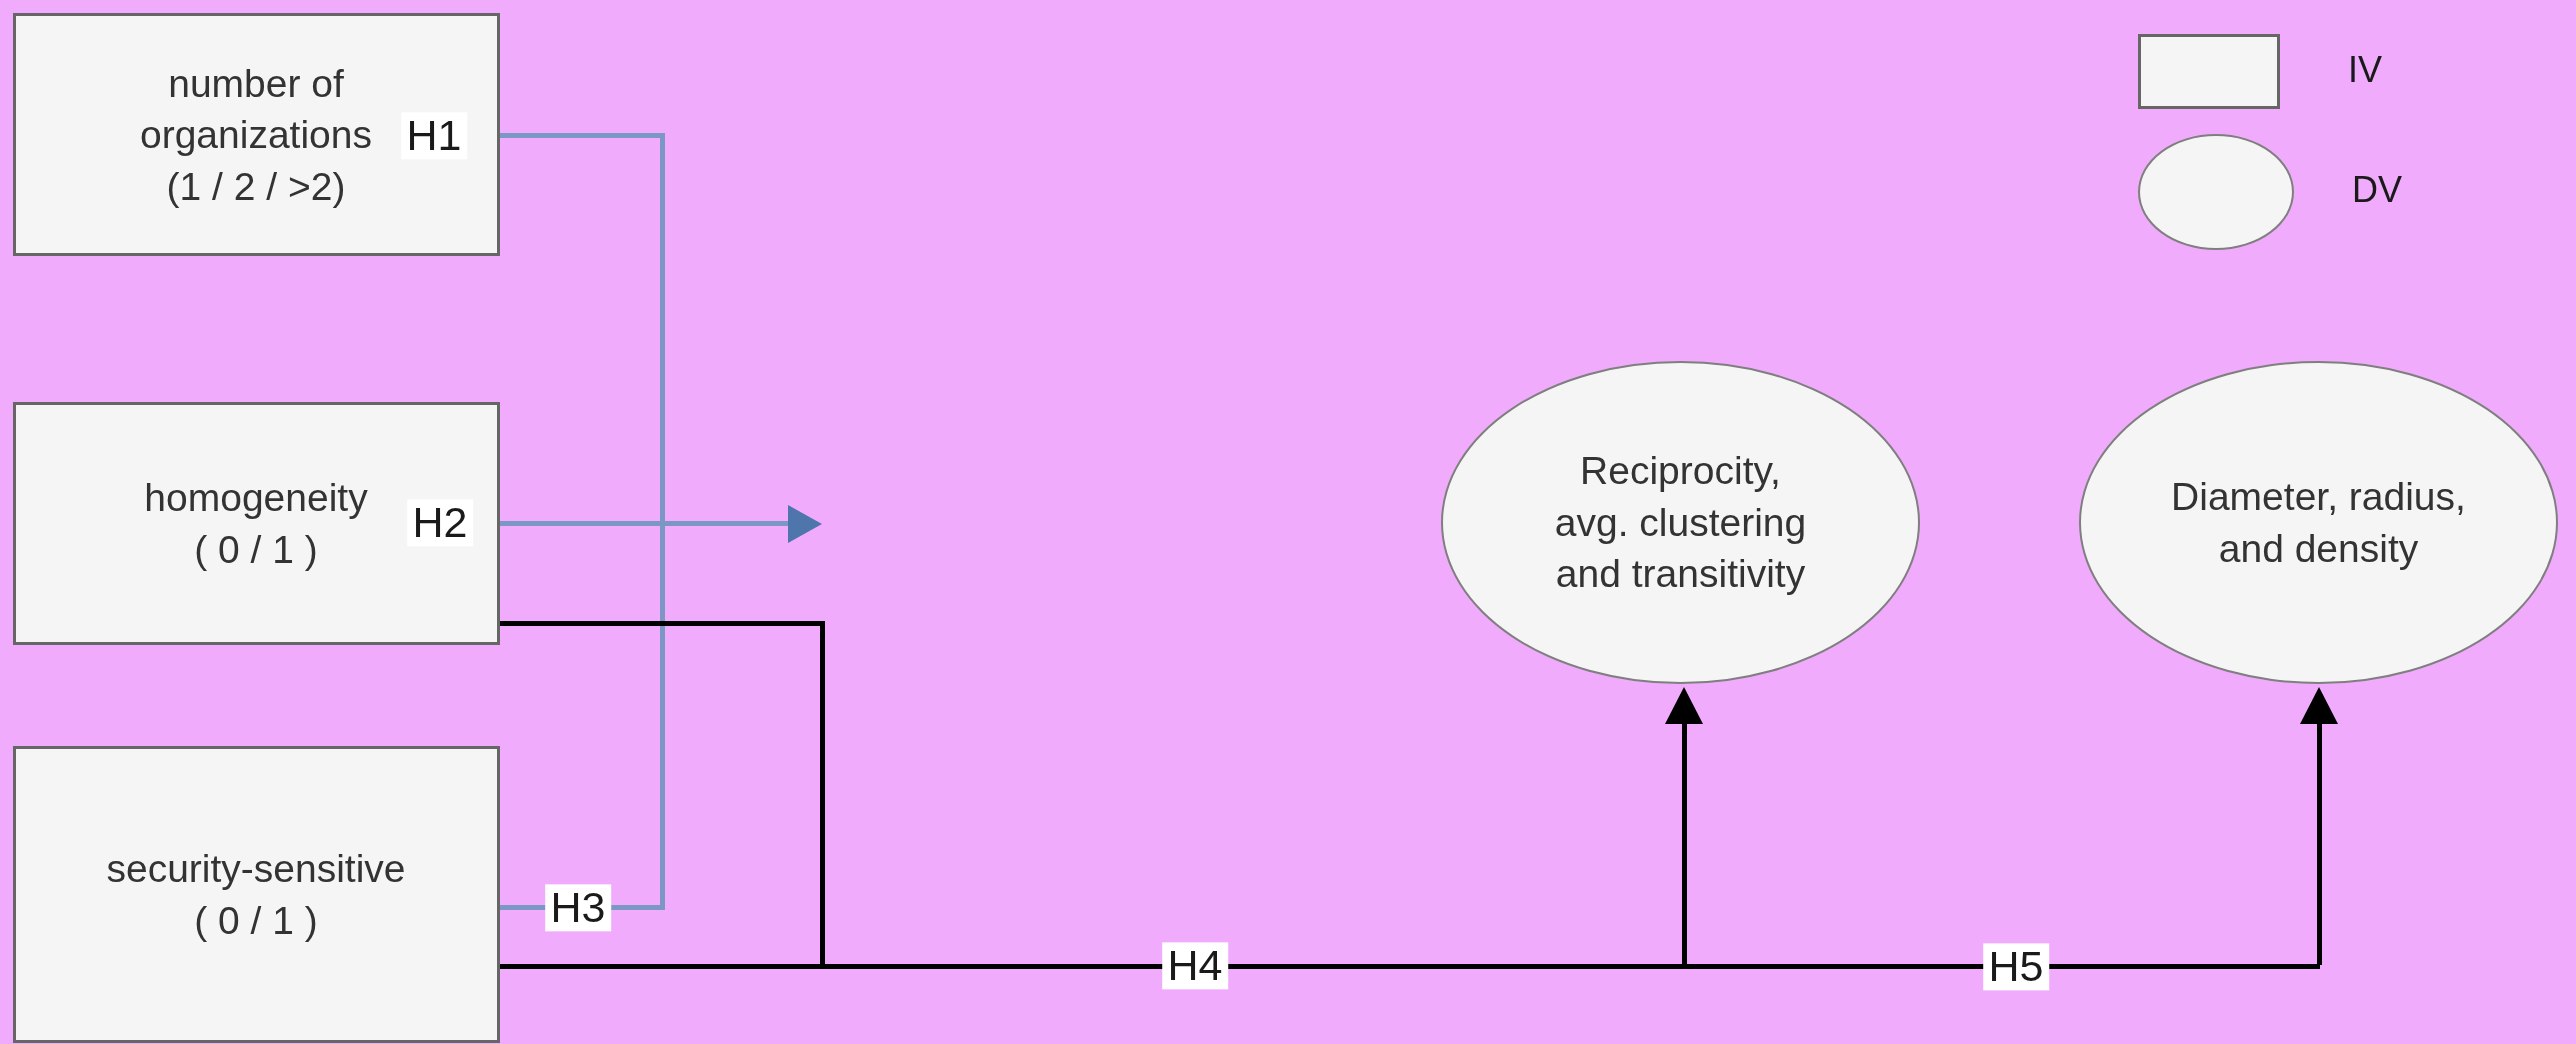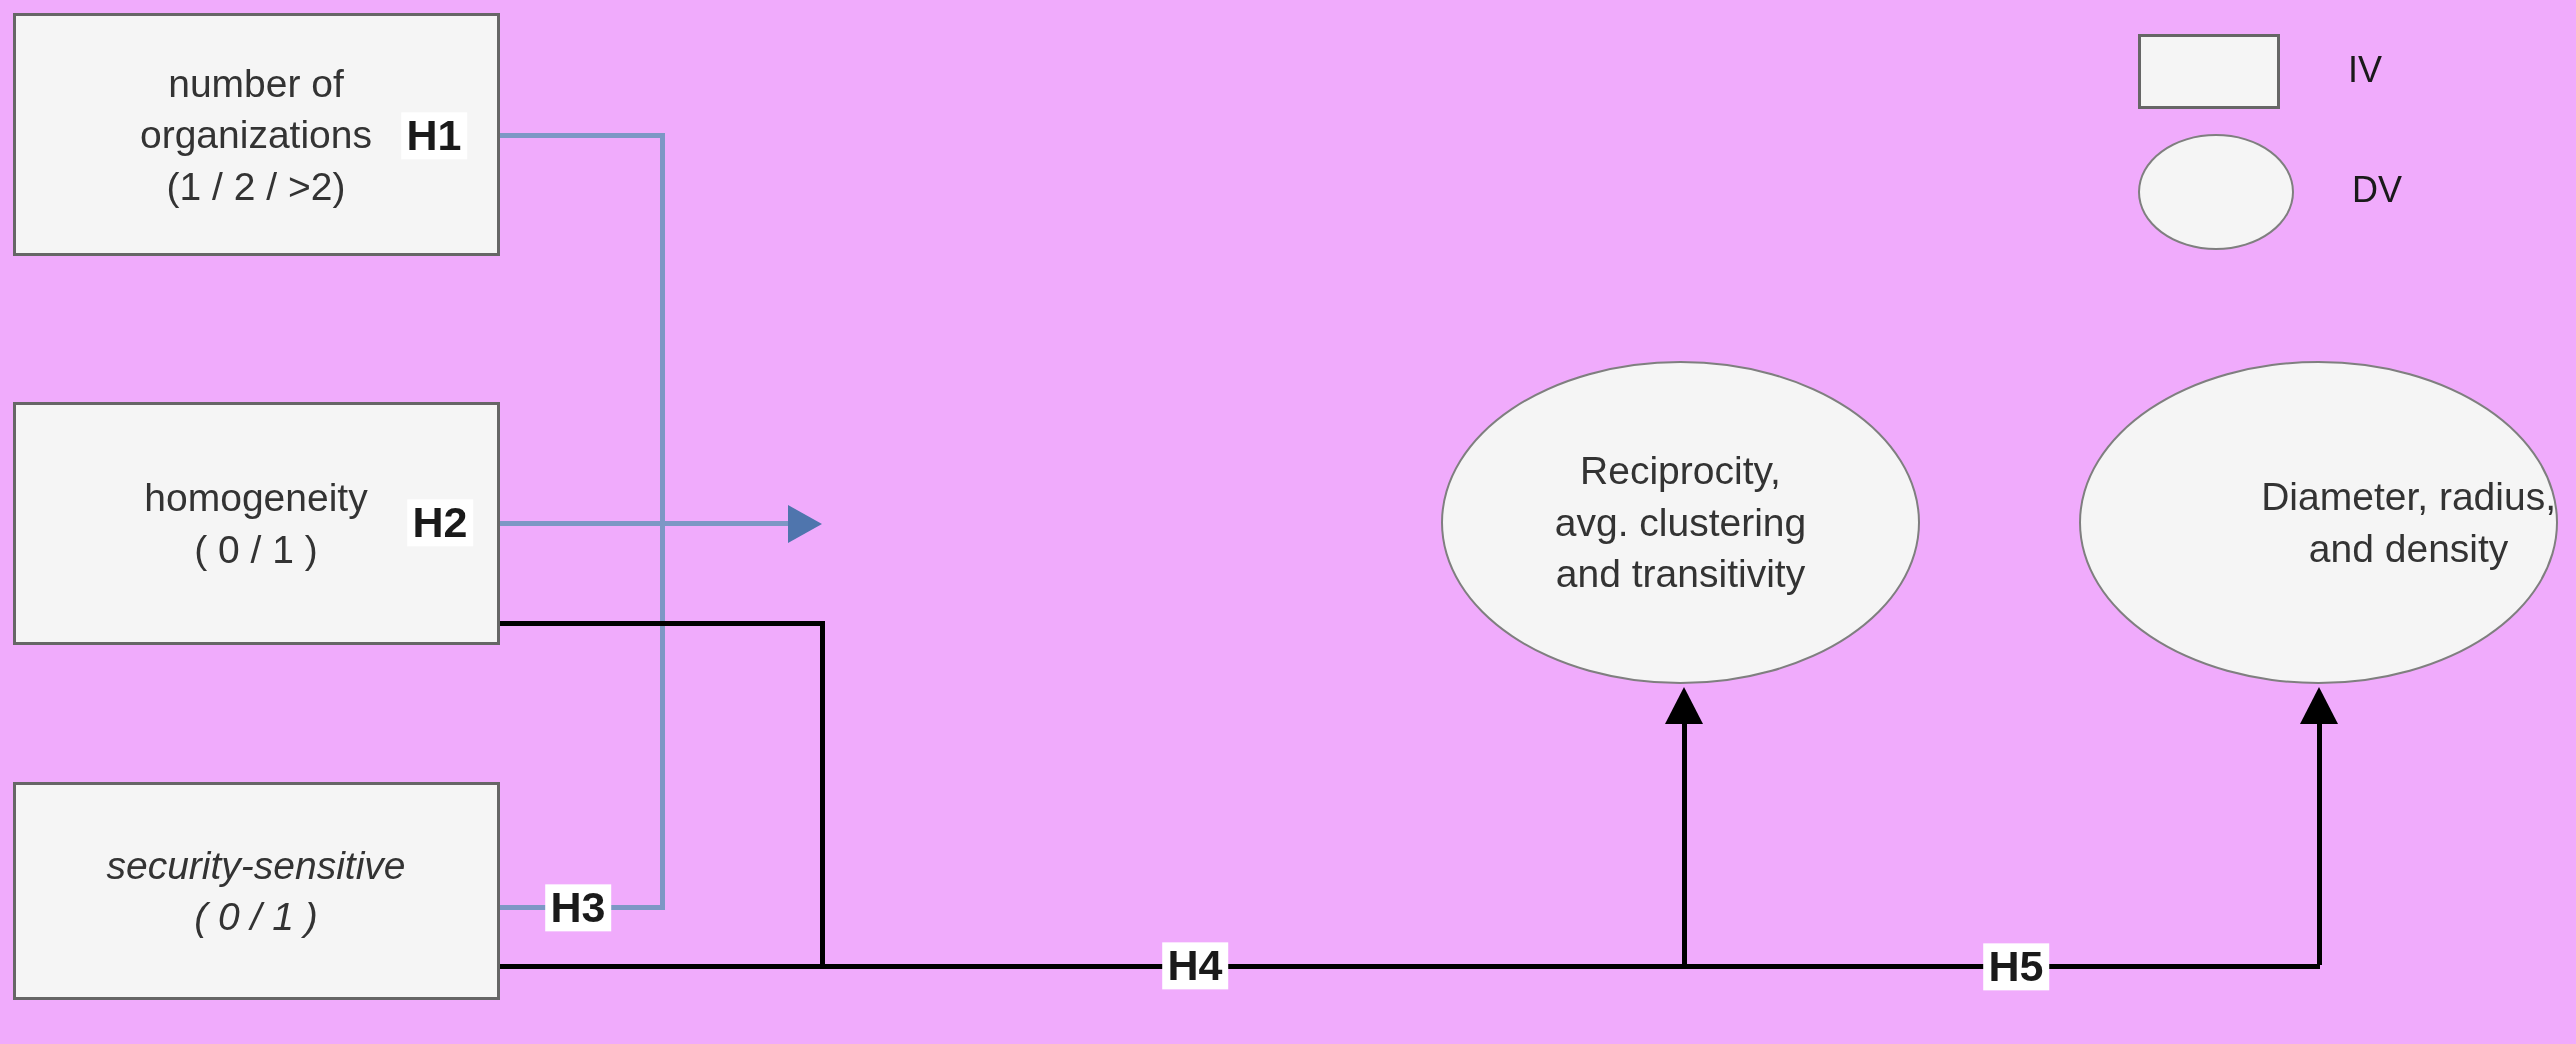--- a/index.html
+++ b/index.html
@@ -47,21 +47,21 @@
     border-right: 19px solid transparent;
     border-bottom: 37px solid #000000;
   }
   
   .hlabel {
     position: absolute;
     transform: translate(-50%, -50%);
     background: #ffffff;
     padding: 0 5.3px;
     font-size: 43px;
-    font-weight: bold;
+    font-weight: normal;
     color: #1a1a1a;
     line-height: 1.1;
   }
   
   .legend-rect {
     position: absolute;
     box-sizing: border-box;
     background: #f5f5f5;
     border: 3.6px solid #666666;
   }
@@ -100,31 +100,31 @@
 
   <div class="node rect-node" style="left:12.5px; top:13.4px; width:487px; height:243px;">
     <span>number of
 organizations
 (1 / 2 / &gt;2)</span>
   </div>
   <div class="node rect-node" style="left:12.5px; top:402px; width:487px; height:243px;">
     <span>homogeneity
 ( 0 / 1 )</span>
   </div>
-  <div class="node rect-node" style="left:12.5px; top:782px; width:487px; height:218px;font-style:italic;">
+  <div class="node rect-node" style="left:12.5px; top:746px; width:487px; height:297px;">
     <span>security-sensitive
 ( 0 / 1 )</span>
   </div>
 
   <div class="node ellipse-node" style="left:1441px; top:361px; width:479px; height:323px;">
     <span>Reciprocity,
 avg. clustering
 and transitivity</span>
   </div>
-  <div class="node ellipse-node" style="left:2079px; top:361px; width:479px; height:323px;justify-content:flex-end;">
+  <div class="node ellipse-node" style="left:2079px; top:361px; width:479px; height:323px;">
     <span>Diameter, radius,
 and density</span>
   </div>
 
   <div class="hlabel" style="left:434px; top:136px;">H1</div>
   <div class="hlabel" style="left:440px; top:523px;">H2</div>
   <div class="hlabel" style="left:578px; top:908px;">H3</div>
   <div class="hlabel" style="left:1195px; top:966px;">H4</div>
   <div class="hlabel" style="left:2016px; top:967px;">H5</div>
 

